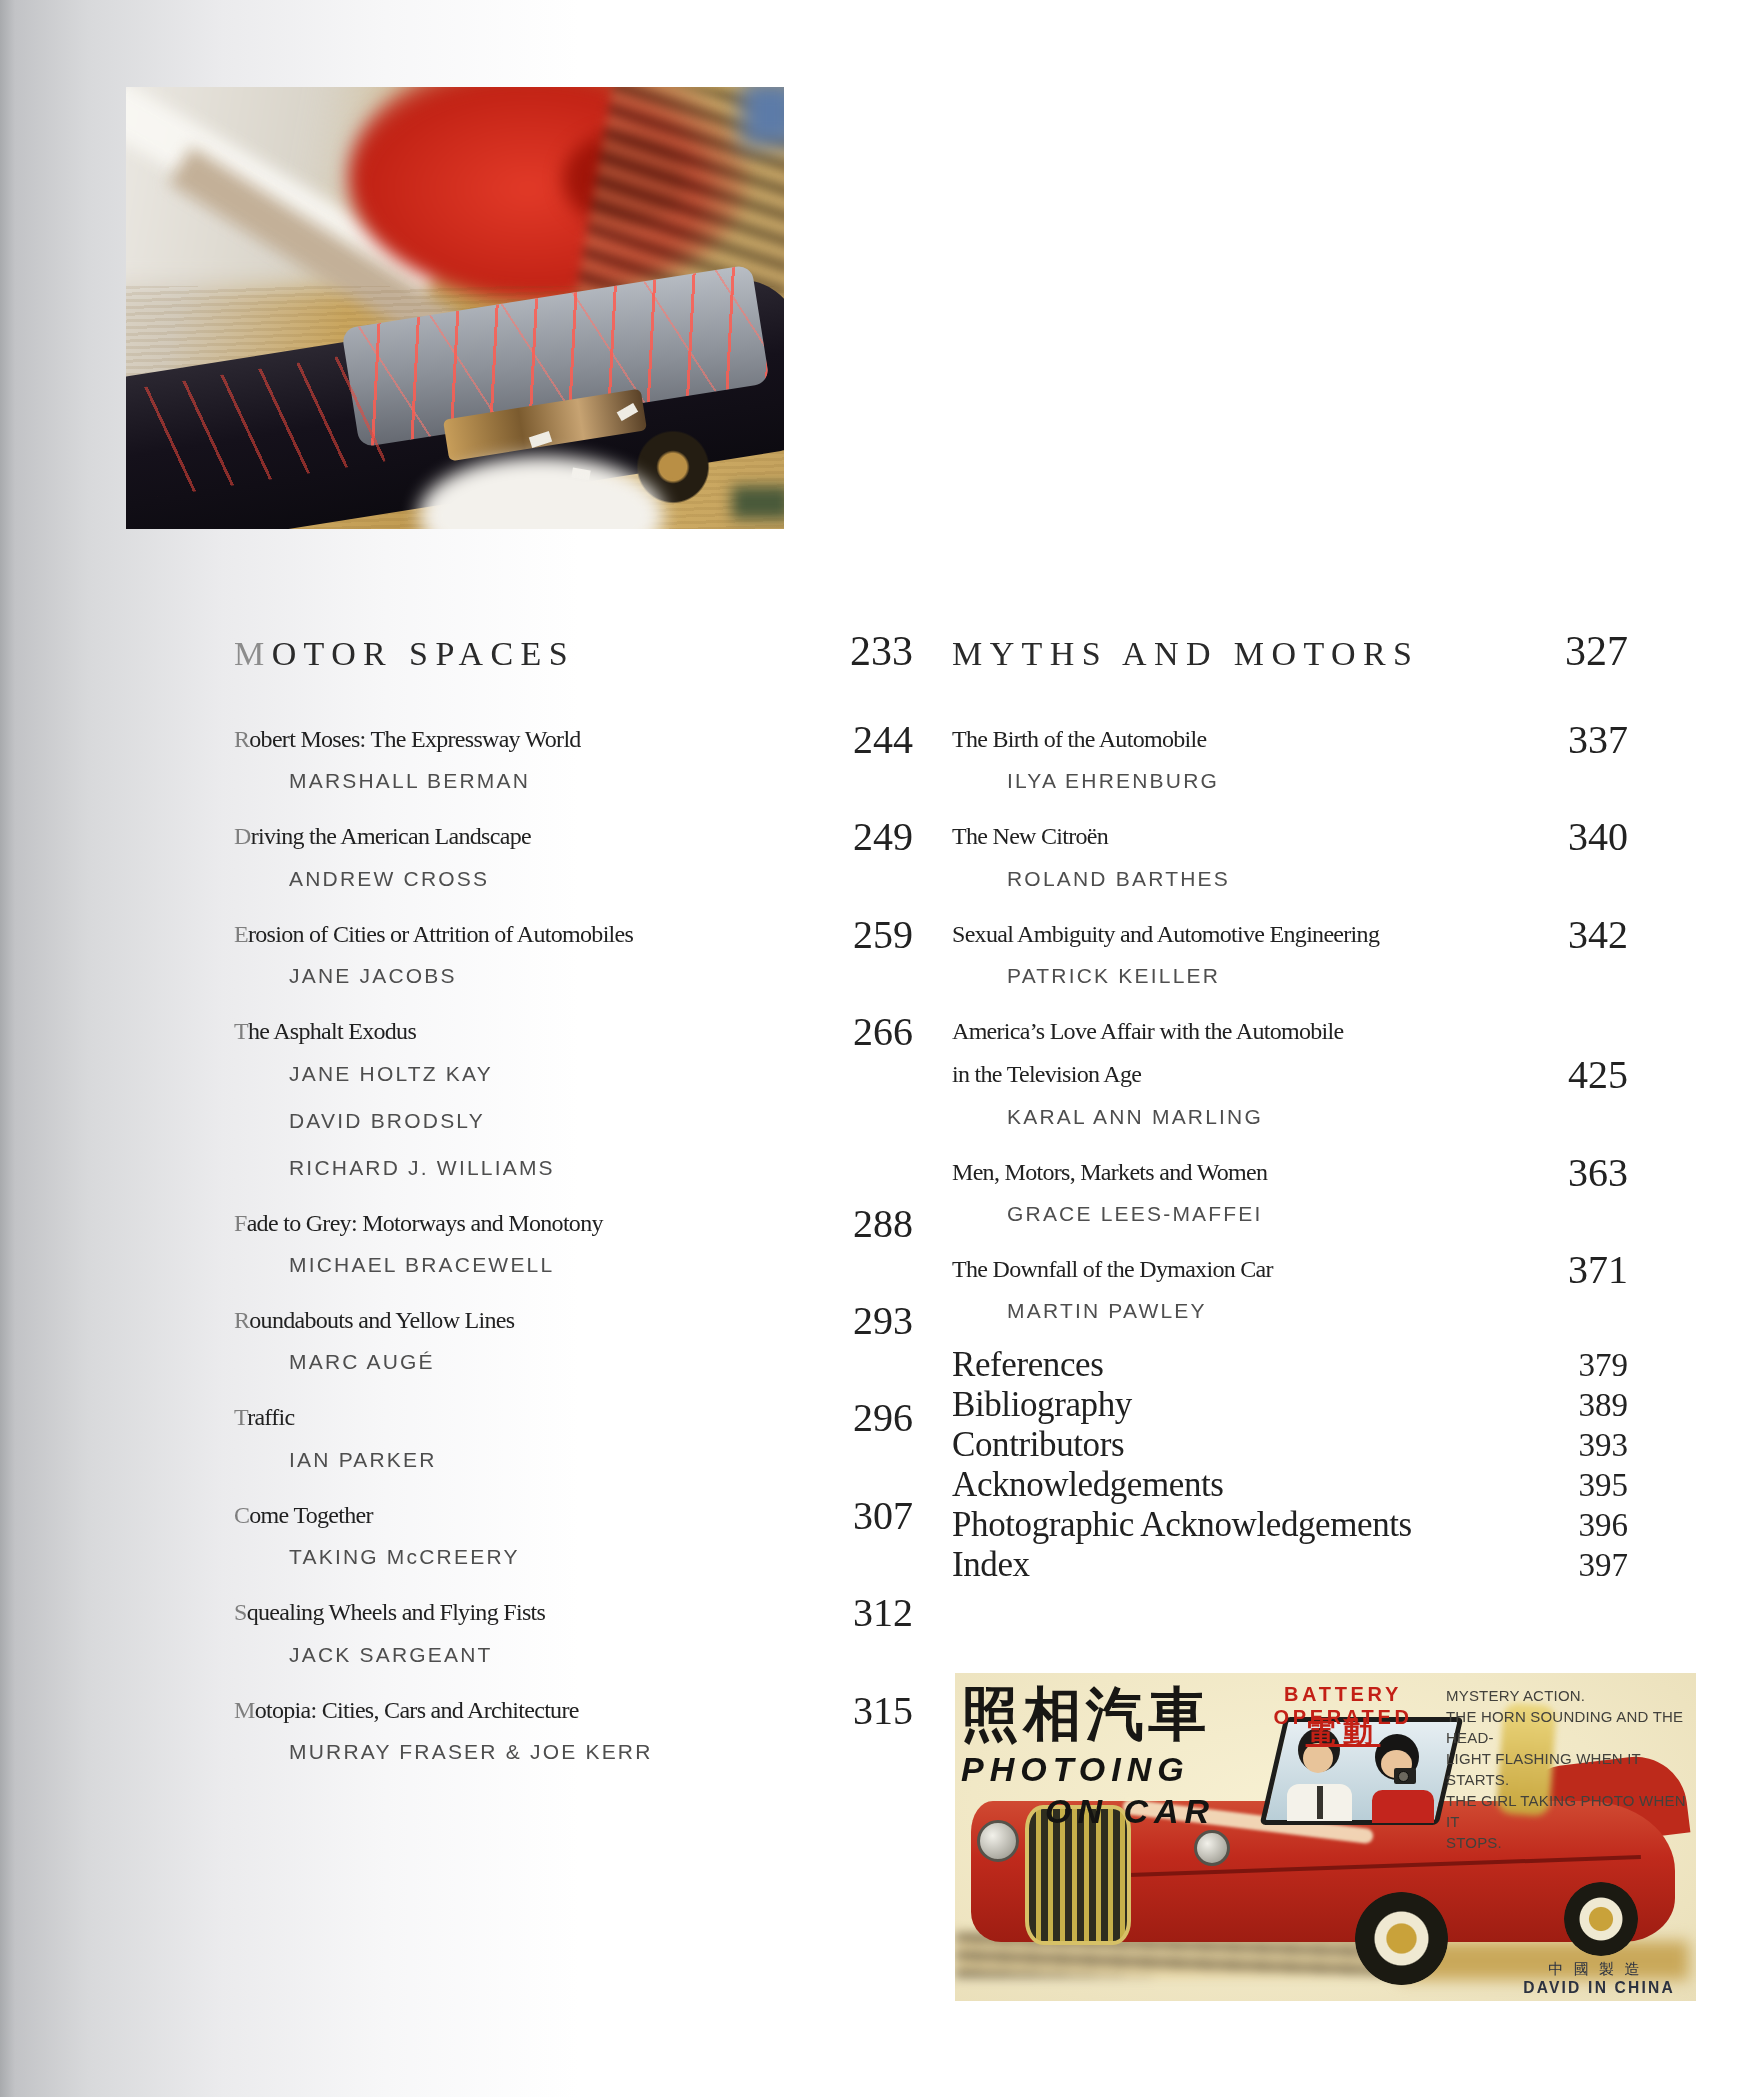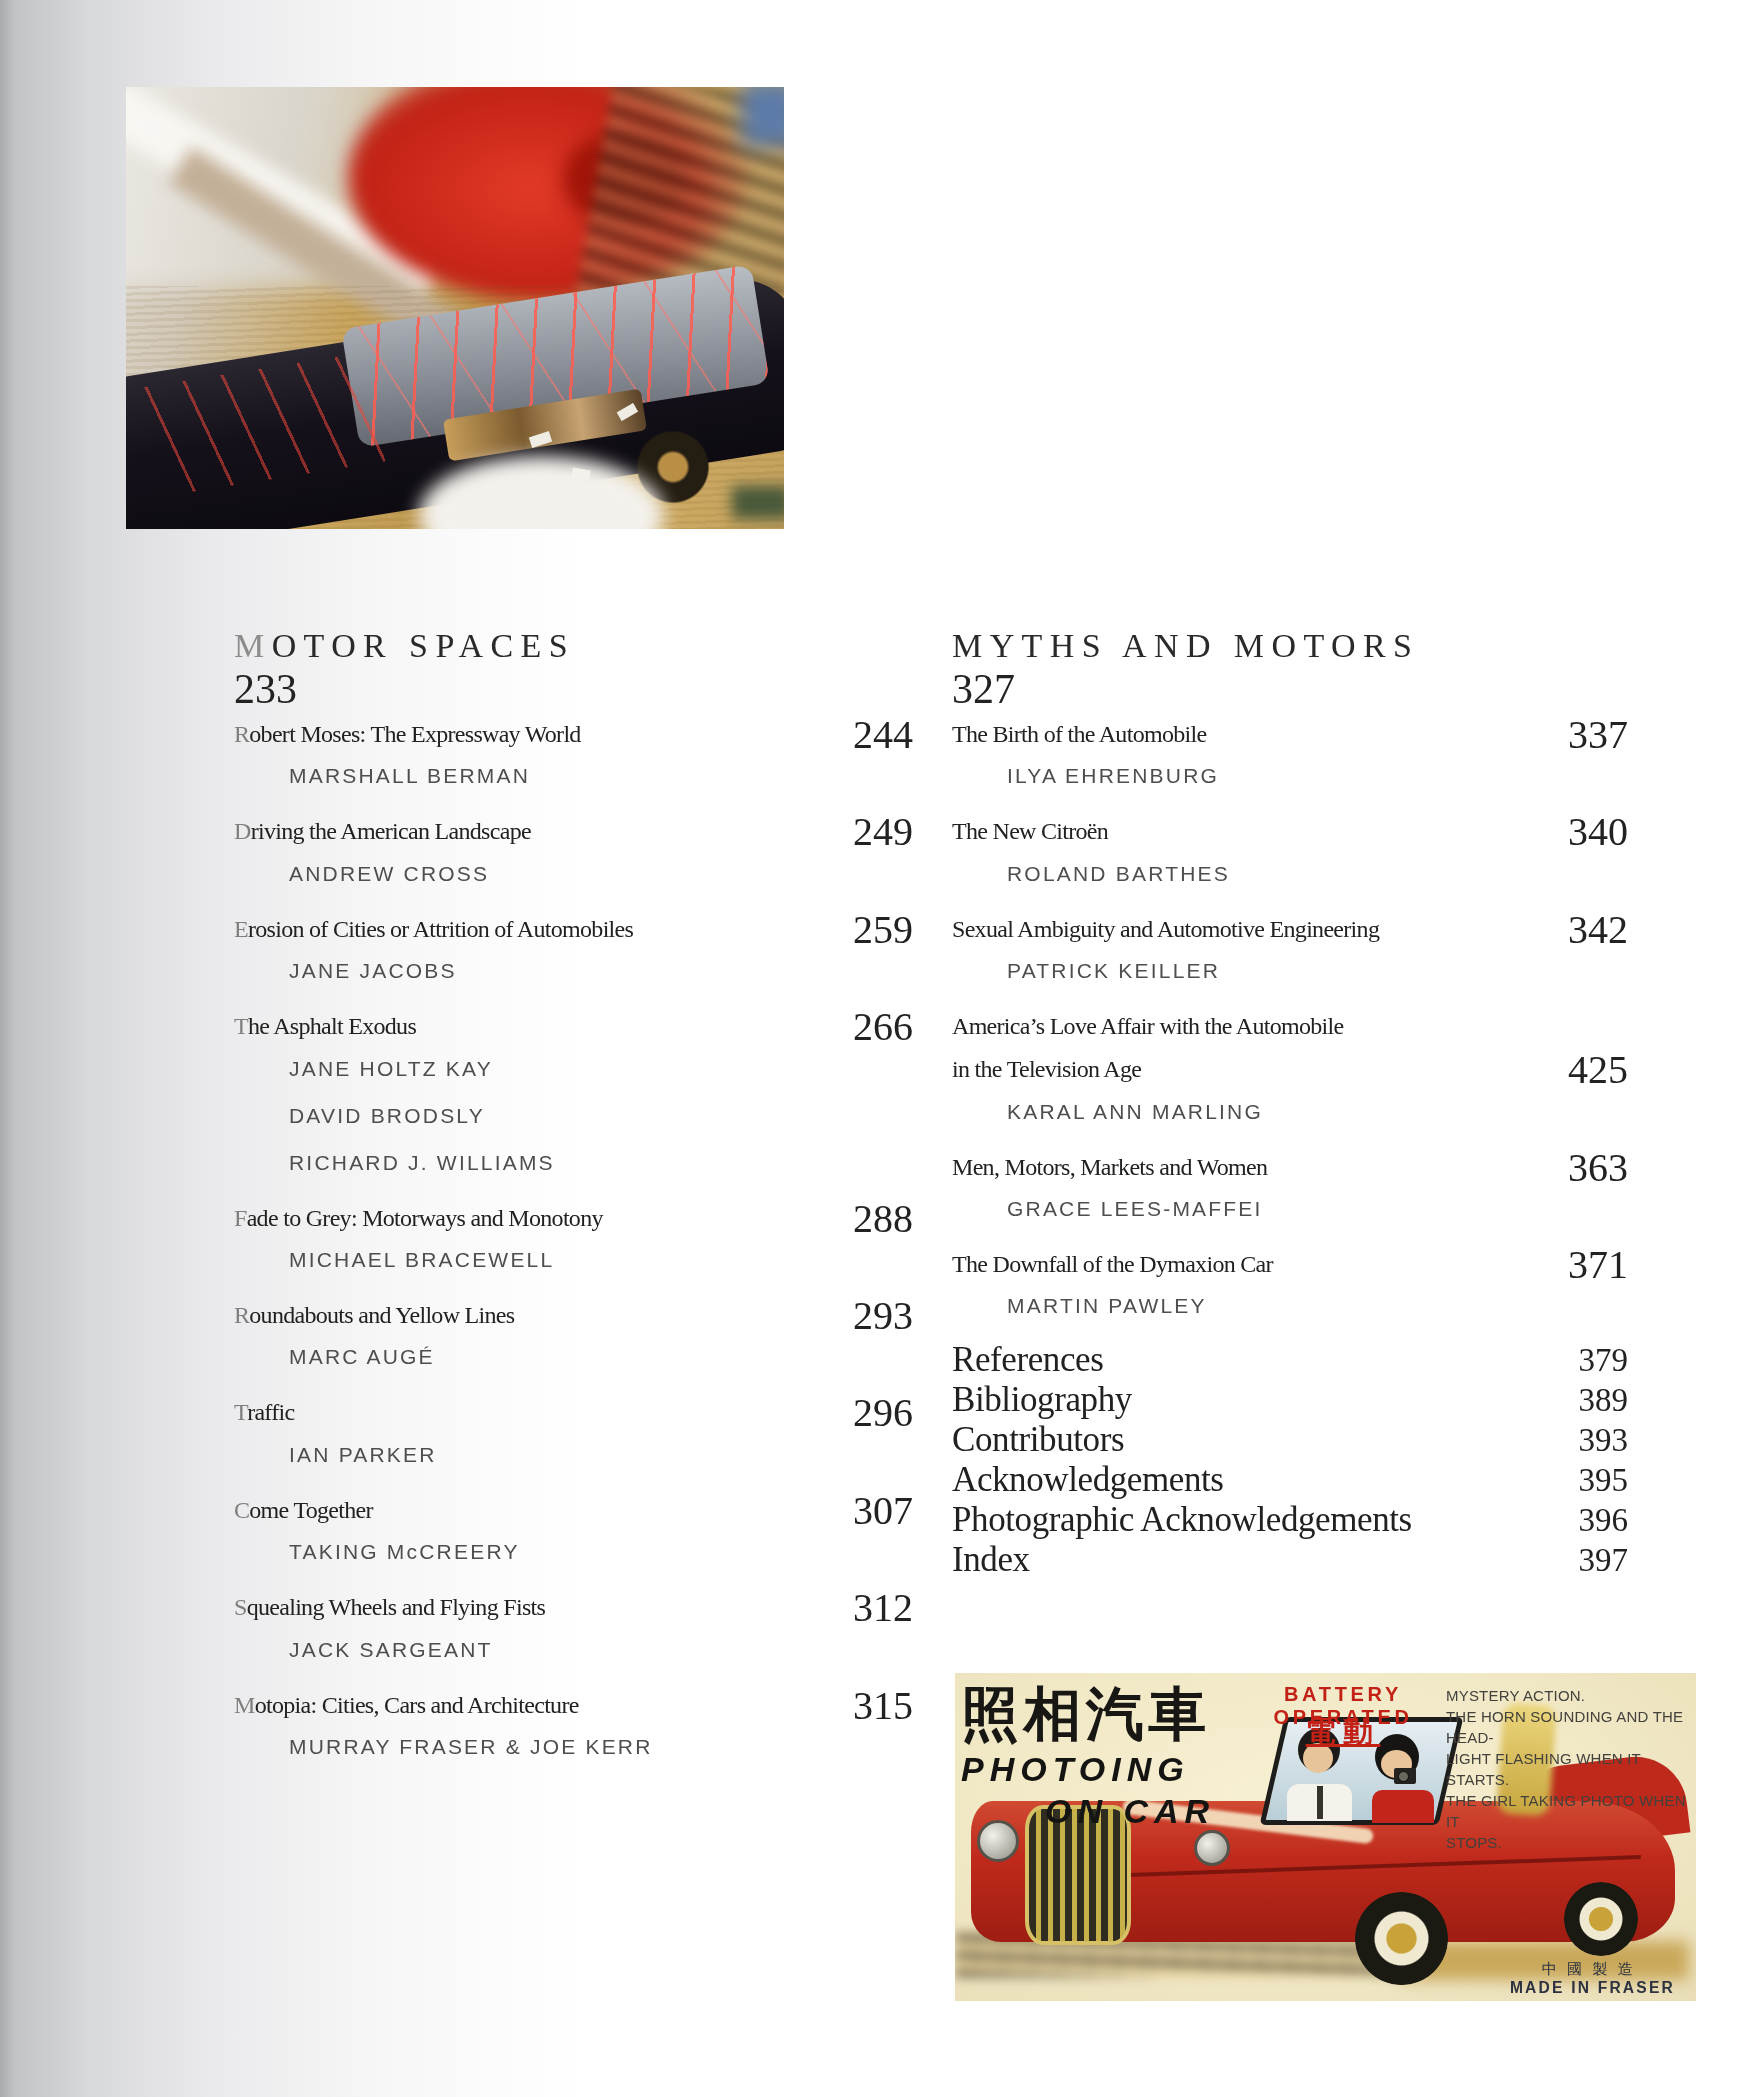--- a/index.html
+++ b/index.html
@@ -38,21 +38,21 @@
     background:radial-gradient(circle,#b98f45 0 26%,#241d12 32% 66%,rgba(0,0,0,0) 70%);}
   .ph-tape1{left:404px;top:347px;width:21px;height:11px;background:#efece4;transform:rotate(-18deg);filter:blur(0.7px);}
   .ph-tape2{left:446px;top:382px;width:18px;height:9.6px;background:#efece4;transform:rotate(10deg);filter:blur(0.7px);}
   .ph-tape3{left:492px;top:320px;width:19px;height:10.4px;background:#efece4;transform:rotate(-30deg);filter:blur(0.7px);}
   .ph-whiteblob{left:293px;top:369px;width:245px;height:119px;border-radius:50%;background:#f3f1ec;filter:blur(9px);}
   .ph-green{left:606px;top:399px;width:59px;height:33px;background:#49593a;filter:blur(6.7px);}
   
   .col{position:absolute;top:627px;color:#1f1f1f;}
   .col-left{left:234px;width:679px;}
   .col-right{left:952px;width:676px;}
-  .sec-head{display:flex;justify-content:space-between;align-items:baseline;flex-direction:column;}
+  .sec-head{display:flex;justify-content:space-between;align-items:baseline;margin-bottom:43px;}
   .sec-title{font-size:34px;letter-spacing:7.4px;color:#2a2a2a;}
   .col-left .sec-title::first-letter{color:#8c8c8c;}
   .sec-page{font-size:42px;color:#222;}
   .entry{margin-bottom:22px;}
   .entry-head{display:flex;justify-content:space-between;align-items:flex-end;}
   .entry-title{font-size:24px;line-height:43px;letter-spacing:-0.7px;white-space:nowrap;color:#212121;}
   .col-left .entry-title::first-letter{color:#7e7e7e;}
   .entry-page{font-size:40px;color:#222;padding-left:13.3px;line-height:43px;}
   .entry-author{font-family:"Liberation Sans",sans-serif;font-size:21px;letter-spacing:2.2px;
     color:#4e4e4e;margin:7.4px 0 0 55px;line-height:25px;}
@@ -334,17 +334,17 @@
     <div class="ta-battcn">電動</div>
     <div class="ta-action">
       <div>MYSTERY ACTION.</div>
       <div>THE HORN SOUNDING AND THE HEAD-</div>
       <div>LIGHT FLASHING WHEN IT STARTS.</div>
       <div>THE GIRL TAKING PHOTO WHEN IT</div>
       <div>STOPS.</div>
     </div>
     <div class="ta-madein">
       <span class="ta-madein-cn">中國製造</span>
-      <span class="ta-madein-en">MADE IN FRASER</span>
+      <span class="ta-madein-en">DAVID IN CHINA</span>
     </div>
   </div>
 </div>
 
 
 </body></html>

